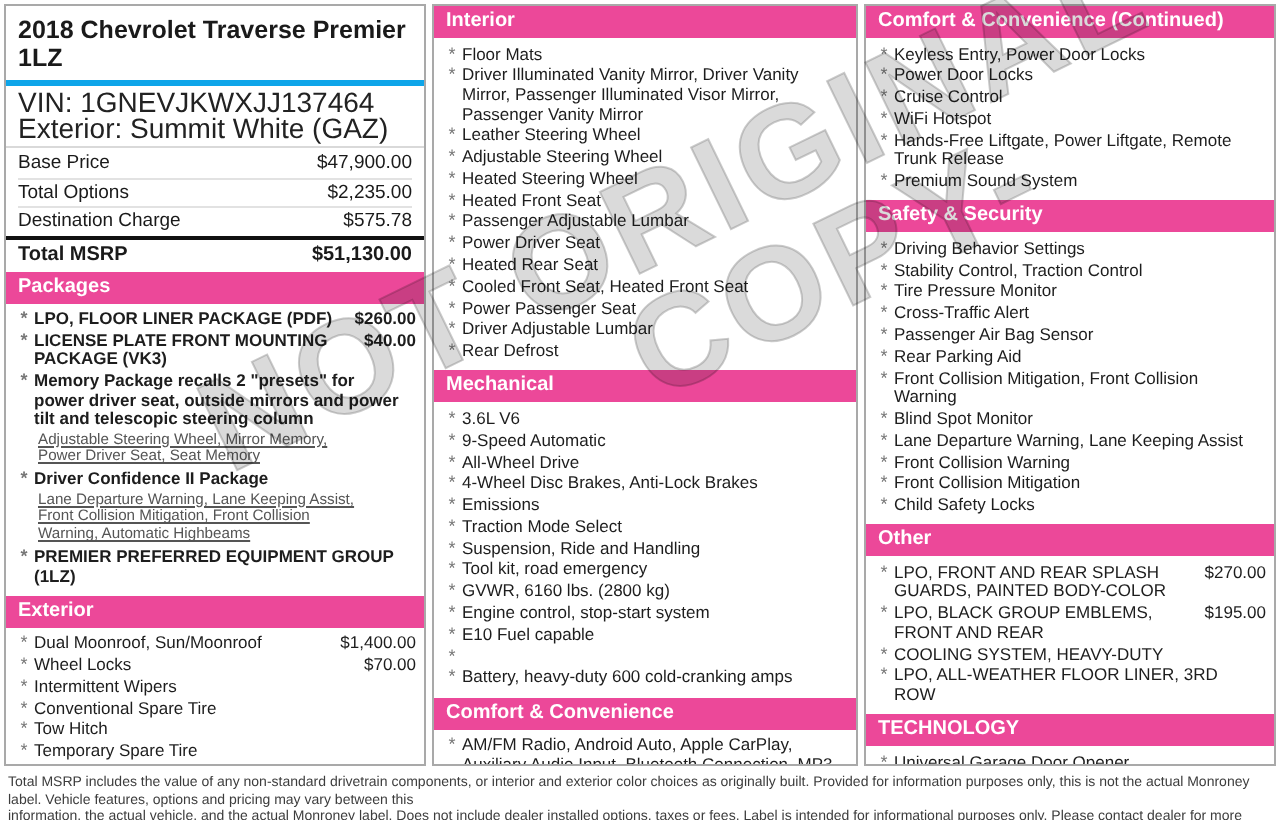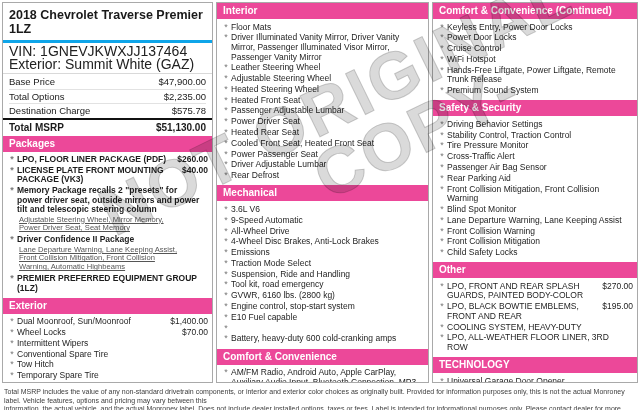--- a/index.html
+++ b/index.html
@@ -372,21 +372,21 @@
           </ul>
           <div class="sec-header">Other</div>
           <ul class="item-list">
             <li>
               <span class="bullet">*</span>
               <span class="item-text">LPO, FRONT AND REAR SPLASH GUARDS, PAINTED BODY-COLOR</span>
               <span class="item-price">$270.00</span>
             </li>
             <li>
               <span class="bullet">*</span>
-              <span class="item-text">LPO, BLACK BOWTIE EMBLEMS, FRONT AND REAR</span>
+              <span class="item-text">LPO, BLACK GROUP EMBLEMS, FRONT AND REAR</span>
               <span class="item-price">$195.00</span>
             </li>
             <li>
               <span class="bullet">*</span>
               <span class="item-text">COOLING SYSTEM, HEAVY-DUTY</span>
             </li>
             <li>
               <span class="bullet">*</span>
               <span class="item-text">LPO, ALL-WEATHER FLOOR LINER, 3RD ROW</span>
             </li>

